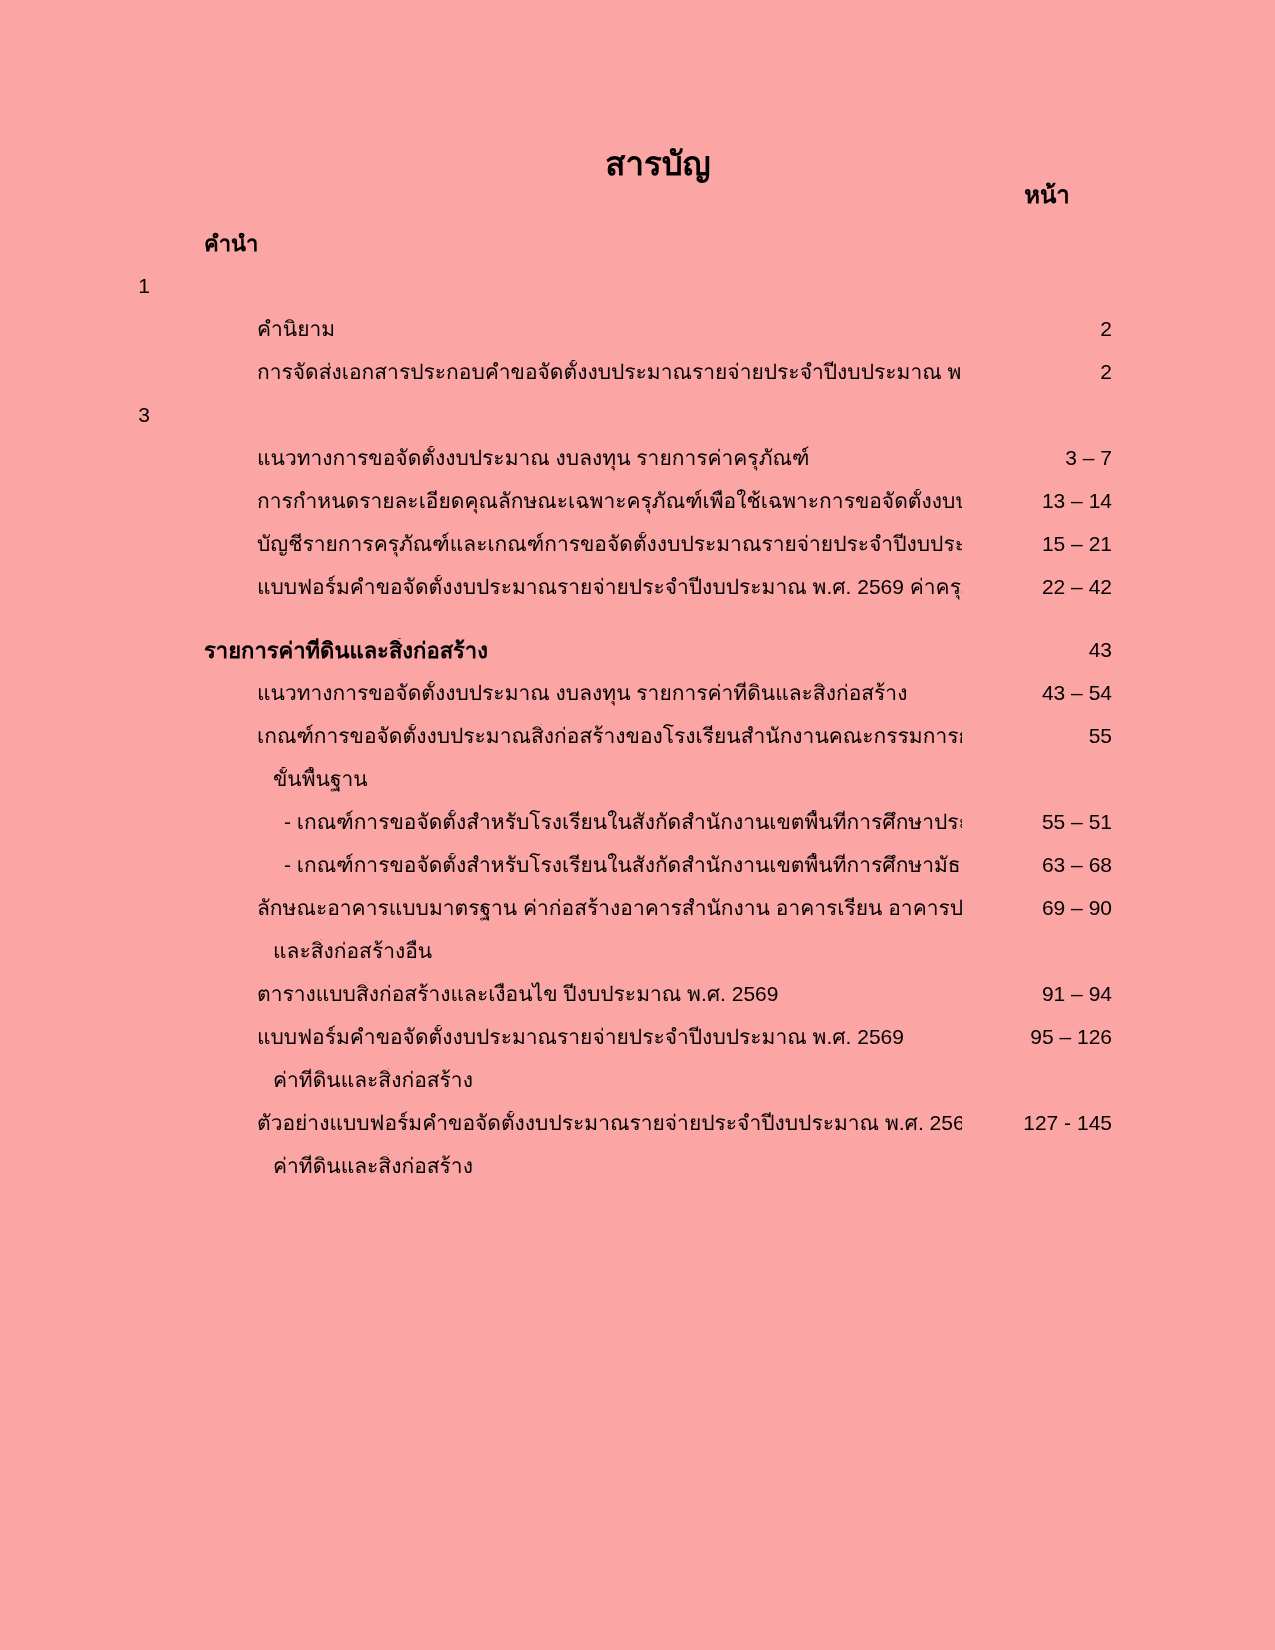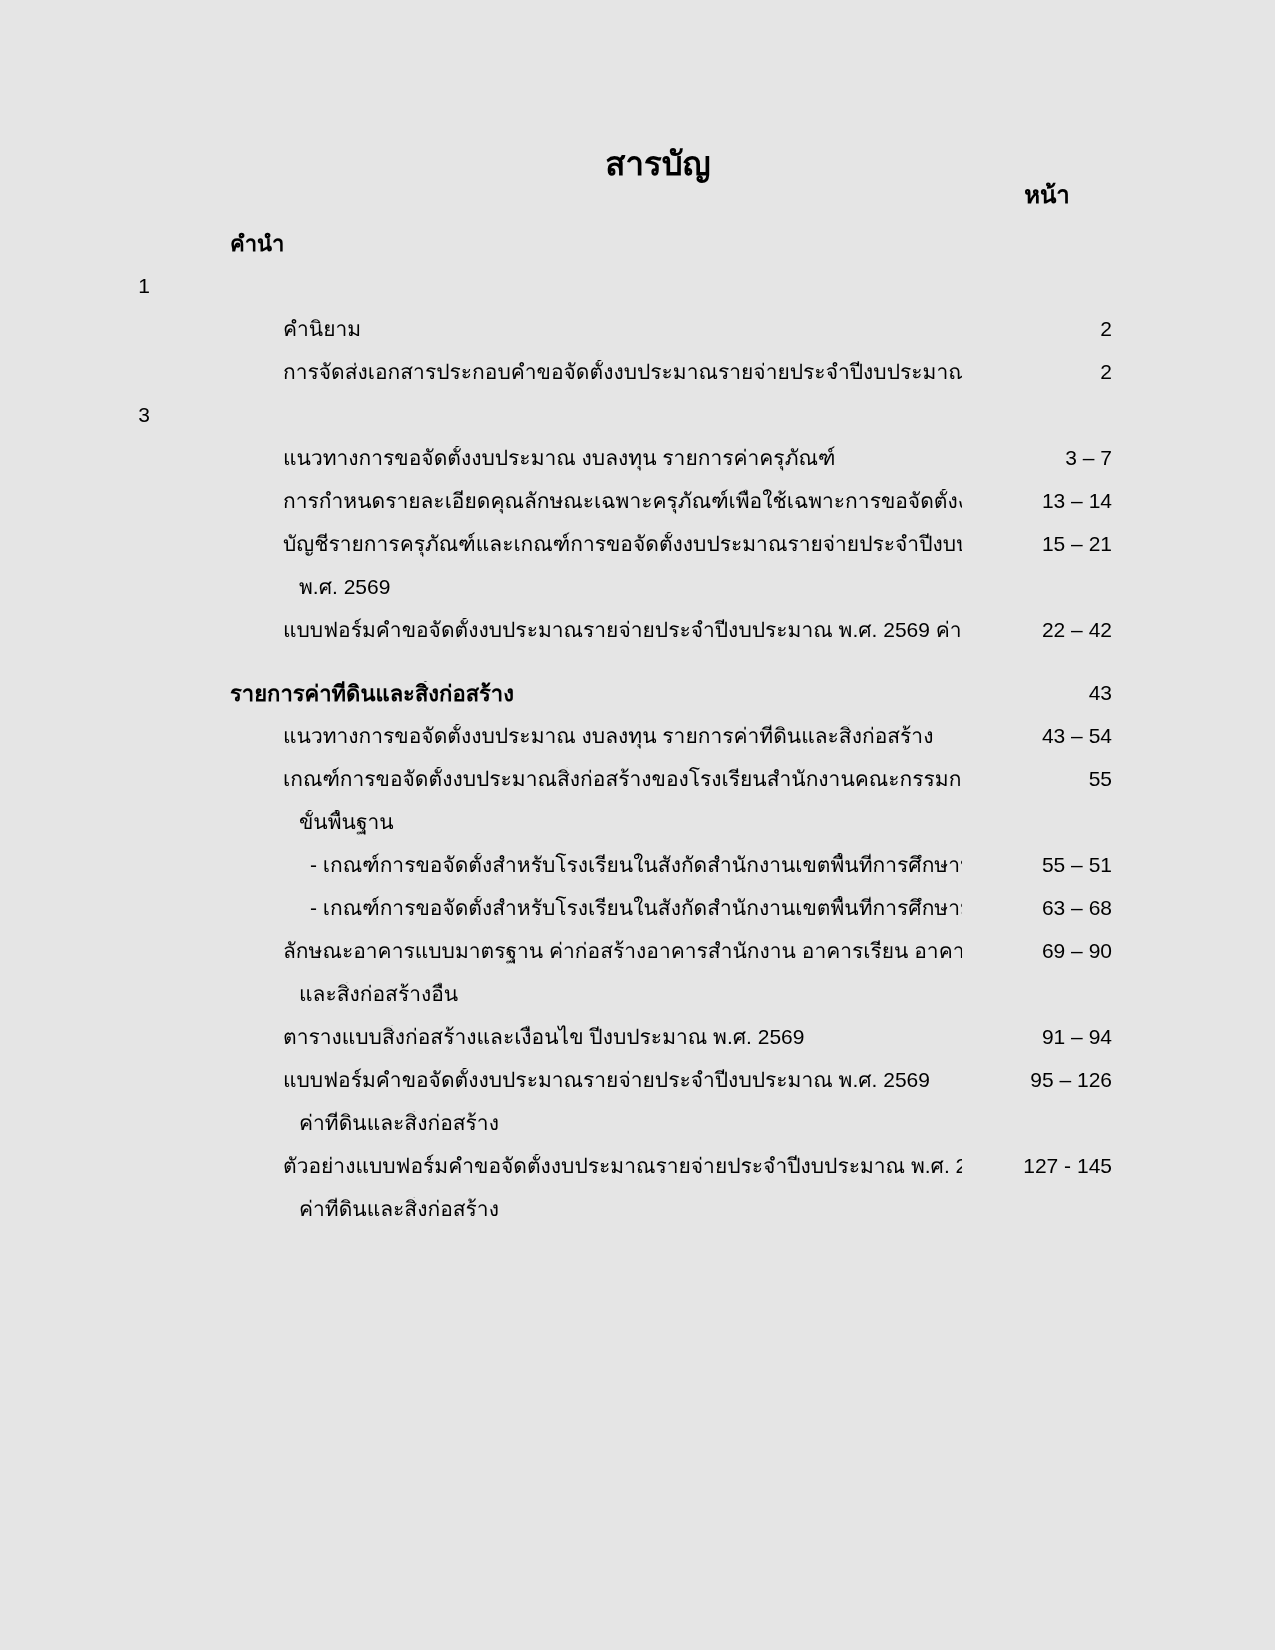--- a/index.html
+++ b/index.html
@@ -4,21 +4,21 @@
 <style>
   html, body {
     margin: 0;
     padding: 0;
     background: #888;
   }
   .page {
     position: relative;
     width: 1275px;
     height: 1650px;
-    background: #e5e5e5;
+    background: #fca5a5;
     color: #000000;
     font-family: "Liberation Sans", "DejaVu Sans", sans-serif;
     overflow: hidden;
   }
   .doc-title {
     position: absolute;
     top: 124px;
     left: 204px;
     width: 908px;
     text-align: center;
@@ -50,21 +50,20 @@
   }
   .toc-row.gap {
     margin-top: 20px;
   }
   .toc-text {
     flex: 1 1 auto;
     font-size: 21px;
     line-height: 1.15;
     white-space: nowrap;
     overflow: hidden;
-    margin-left: 26px;
   }
   .toc-row.bold .toc-text {
     font-weight: bold;
     font-size: 22px;
   }
   .level-0 .toc-text { padding-left: 204px; }
   .level-1 .toc-text { padding-left: 257px; }
   .level-2 .toc-text { padding-left: 273px; }
   .level-3 .toc-text { padding-left: 284px; }
   .toc-page {
@@ -105,24 +104,20 @@
     <span class="toc-text">แนวทางการขอจัดตั้งงบประมาณ งบลงทุน รายการค่าครุภัณฑ์</span>
     <span class="toc-page">3 – 7</span>
   </div>
       <div class="toc-row level-1">
     <span class="toc-text">การกำหนดรายละเอียดคุณลักษณะเฉพาะครุภัณฑ์เพื่อใช้เฉพาะการขอจัดตั้งงบประมาณ</span>
     <span class="toc-page">13 – 14</span>
   </div>
       <div class="toc-row level-1">
     <span class="toc-text">บัญชีรายการครุภัณฑ์และเกณฑ์การขอจัดตั้งงบประมาณรายจ่ายประจำปีงบประมาณ</span>
     <span class="toc-page">15 – 21</span>
-  </div>
-      <div class="toc-row level-2">
-    <span class="toc-text">พ.ศ. 2569</span>
-    <span class="toc-page"></span>
   </div>
       <div class="toc-row level-1">
     <span class="toc-text">แบบฟอร์มคำขอจัดตั้งงบประมาณรายจ่ายประจำปีงบประมาณ พ.ศ. 2569 ค่าครุภัณฑ์</span>
     <span class="toc-page">22 – 42</span>
   </div>
       <div class="toc-row level-0 bold gap">
     <span class="toc-text">รายการค่าที่ดินและสิ่งก่อสร้าง</span>
     <span class="toc-page">43</span>
   </div>
       <div class="toc-row level-1">

